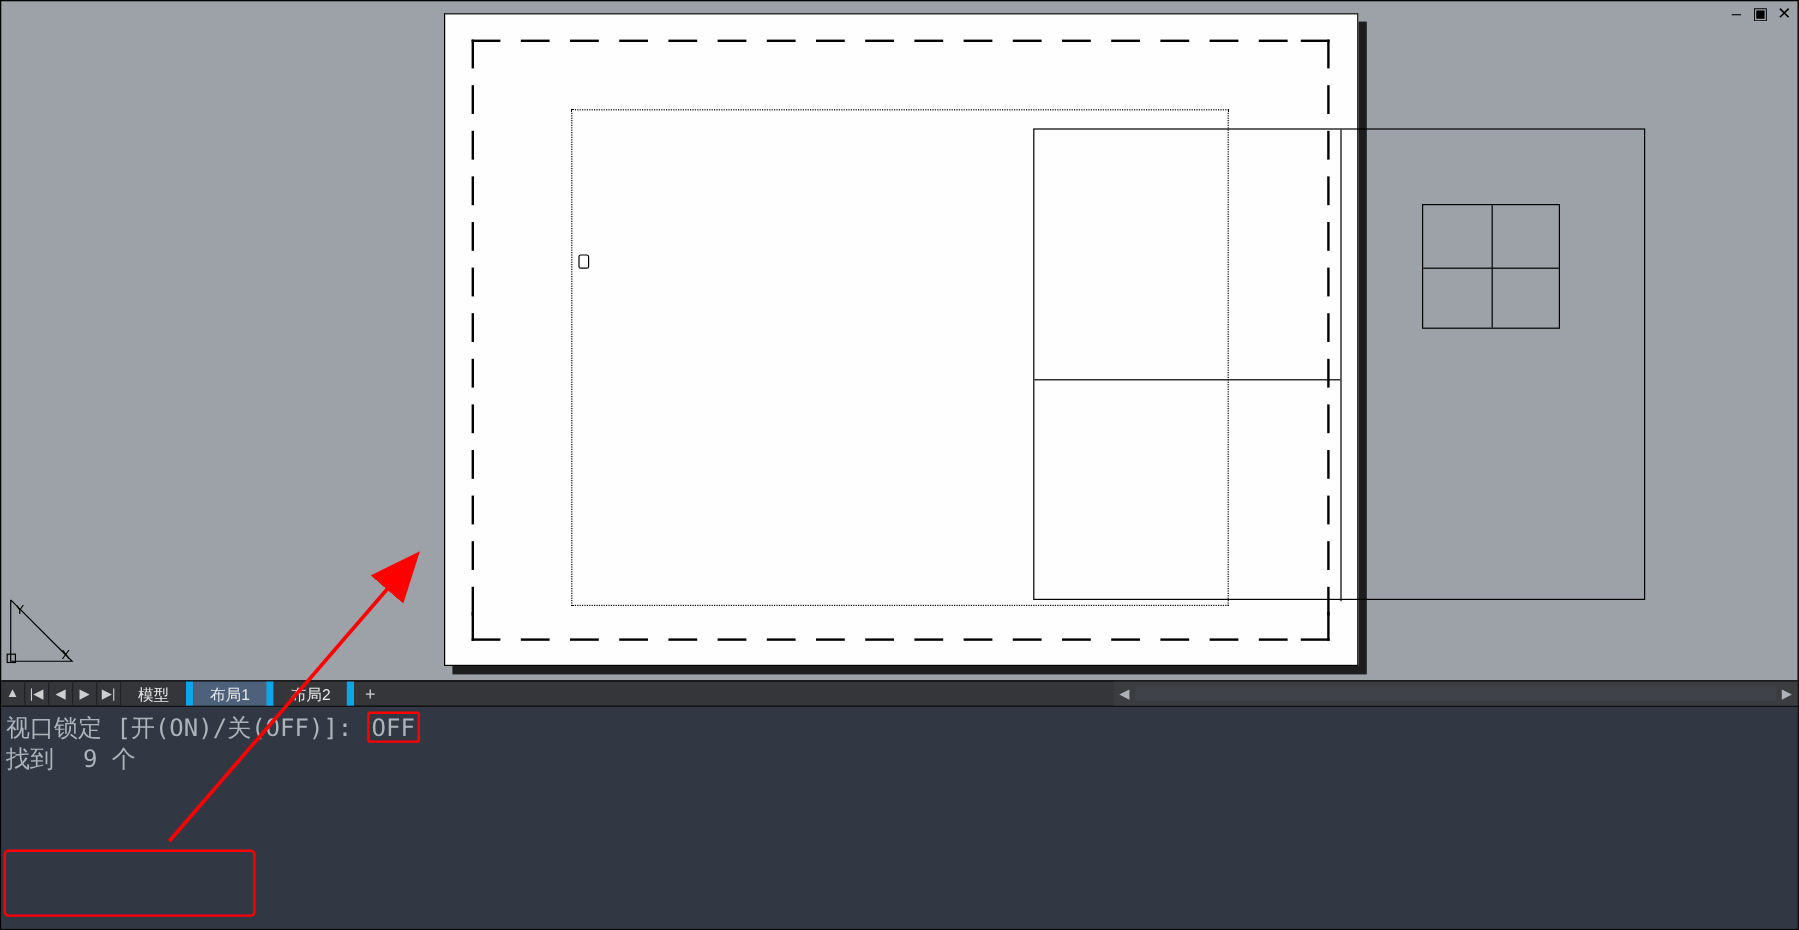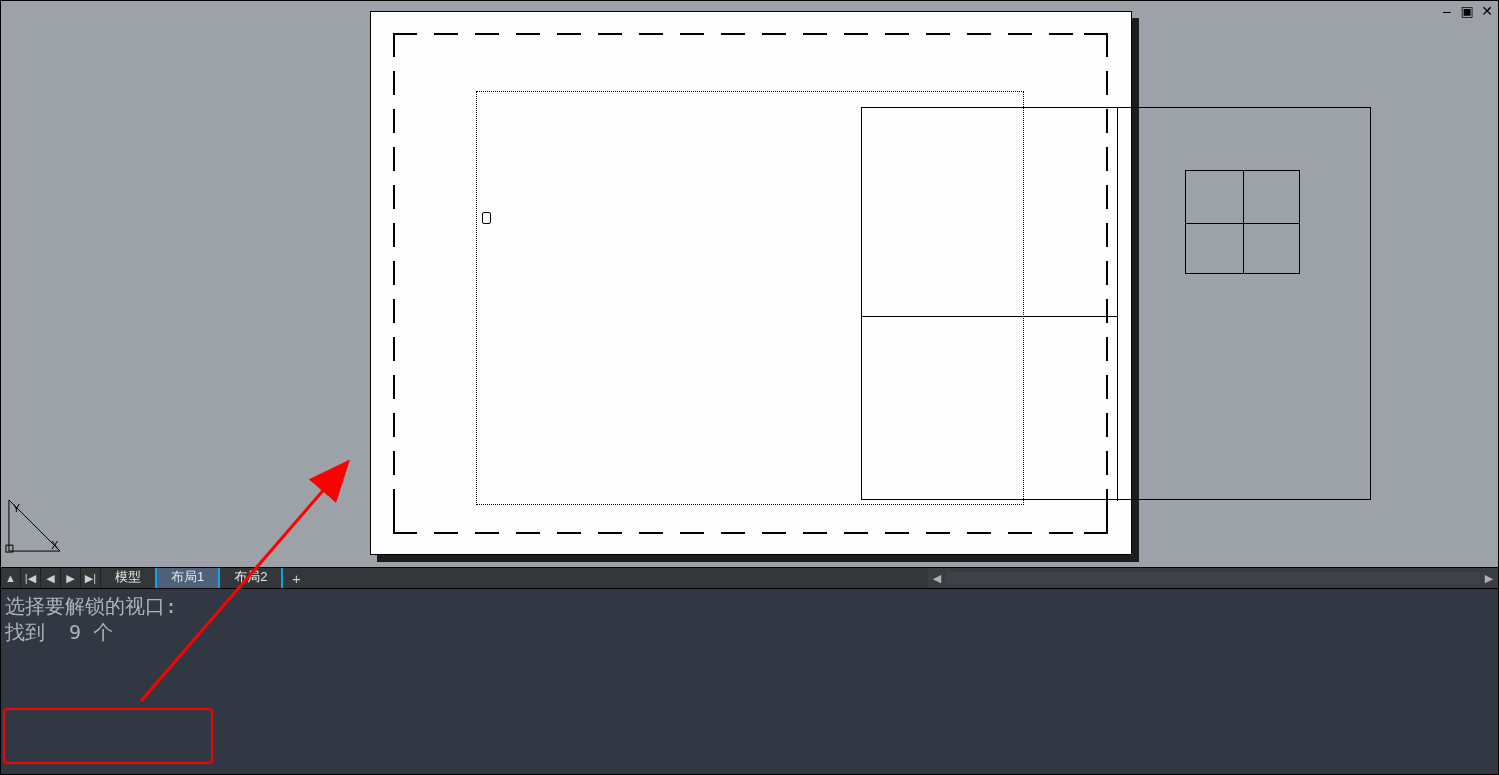--- a/index.html
+++ b/index.html
@@ -60,21 +60,21 @@
   .tabstrip {
     position:absolute; left:0; top:566px; right:0; height:22px;
     background:#34363a; display:flex; align-items:stretch; font-size:13px; color:#e8e8e8;
     border-top:1px solid #000; border-bottom:1px solid #000;
   }
   .tabstrip .navbtn {
     width:20px; display:flex; align-items:center; justify-content:center;
     color:#cfcfcf; font-size:11px; border-right:1px solid #222;
   }
   .tabstrip .tab {
-    padding:0 14px; display:flex; align-items:flex-start; border-right:2px solid #0ea5e9;
+    padding:0 14px; display:flex; align-items:flex-end; border-right:6px solid #0ea5e9;
     background:#34363a; cursor:pointer;
   }
   .tabstrip .tab.active { background:#4e617b; }
   .tabstrip .addtab { width:26px; display:flex; align-items:center; justify-content:center; font-size:15px; color:#cfcfcf; cursor:pointer;}
   .tabstrip .hscroll-spacer { flex:1; }
   .tabstrip .hscroll { display:flex; align-items:center; width:570px; background:#3a3c40;}
   .tabstrip .hscroll .end { width:18px; text-align:center; color:#aeb2b8; font-size:11px;}
   .tabstrip .hscroll .track { flex:1; height:12px; background:#3f4349;}
 
   
@@ -213,21 +213,21 @@
   <div class="addtab">+</div>
   <div class="hscroll-spacer"></div>
   <div class="hscroll">
     <div class="end">◀</div>
     <div class="track"></div>
     <div class="end">▶</div>
   </div>
 </div>
 
 <div class="cmdzone">
-  <div class="cmdline">选择要解锁的视口:</div>
+  <div class="cmdline"><span>视口锁定 [开(ON)/关(OFF)]: </span><span class="hl-red-box">OFF</span></div>
   <div class="cmdline">找到  9 个</div>
 </div>
 
 <div class="hl-red-block" style="left:2px; top:707px; width:210px; height:56px;"></div>
 
 <svg class="arrow-svg" width="1499" height="775">
   <defs>
     <marker id="ah" markerWidth="14" markerHeight="12" refX="12" refY="6" orient="auto">
       <path d="M0,0 L14,6 L0,12 Z" fill="#ff0000"></path>
     </marker>

